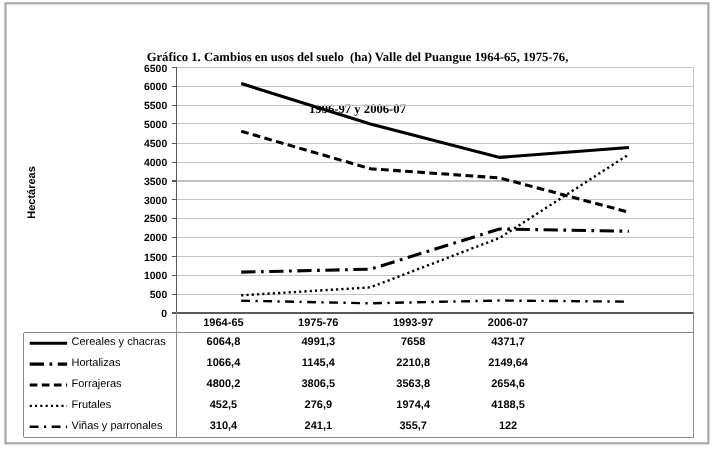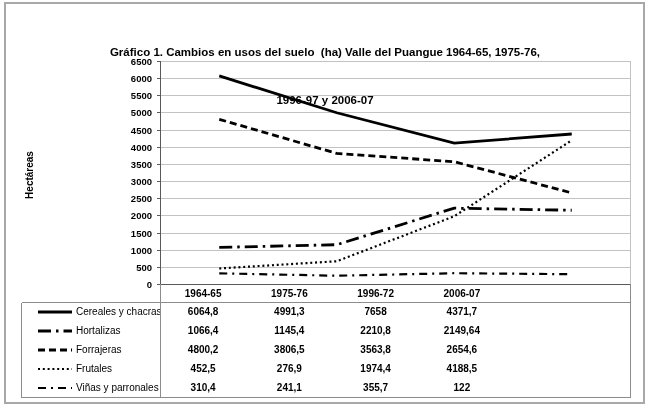--- a/index.html
+++ b/index.html
@@ -22,20 +22,21 @@
   }
   .chart-title {
     position: absolute;
     left: 0; right: 0;
     top: 12px;
     text-align: center;
     font-size: 11.5px;
     font-weight: bold;
     line-height: 16px;
     white-space: pre;
+    font-family: Liberation Serif, serif;
   }
   .y-axis-title {
     position: absolute;
     left: 29px; top: 175px;
     transform: translate(-50%, -50%) rotate(-90deg);
     font-size: 10px;
     font-weight: bold;
     white-space: nowrap;
   }
   .chart-svg {
@@ -54,21 +55,21 @@
     display: flex;
     align-items: center;
     justify-content: center;
     font-size: 10px;
     font-weight: bold;
     overflow: hidden;
   }
   .legend-cell {
     justify-content: flex-start;
     font-weight: normal;
-    padding-left: 16px;
+    padding-left: 5px;
     box-sizing: border-box;
   }
   .legend-cell .marker { flex: 0 0 auto; margin-right: 3px; }
   .legend-label { white-space: nowrap; }
 </style>
 </head>
 <body>
 
 <div class="figure">
   <div class="figure-border"></div>
@@ -134,21 +135,21 @@
       <polyline points="219.25,247.41427692307693 336.75,244.70396923076922 454.25,208.15255384615384 571.75,210.2508123076923" fill="none" stroke="#000000" stroke-width="2.8" stroke-dasharray="13 5 2.5 5"></polyline>
       <polyline points="219.25,119.31621538461539 336.75,153.40776923076922 454.25,161.73424615384613 571.75,192.92680000000001" fill="none" stroke="#000000" stroke-width="2.8" stroke-dasharray="7 4"></polyline>
       <polyline points="219.25,268.47576923076923 336.75,261.2505692307692 454.25,216.2628923076923 571.75,140.3022307692308" fill="none" stroke="#000000" stroke-width="2.2" stroke-dasharray="2 2.8"></polyline>
       <polyline points="219.25,273.35089230769233 336.75,275.7284153846154 454.25,273.2068 571.75,274.2223076923077" fill="none" stroke="#000000" stroke-width="2.2" stroke-dasharray="8 5 2 5"></polyline>
     </svg>
 
   <div class="data-table" id="data-table">
       <div class="cell"></div>
       <div class="cell">1964-65</div>
       <div class="cell">1975-76</div>
-      <div class="cell">1996-72</div>
+      <div class="cell">1993-97</div>
       <div class="cell">2006-07</div>
       <div class="cell legend-cell">
         <svg width="36" height="10" class="marker">
           <line x1="1" y1="5" x2="35" y2="5" stroke="#000000" stroke-width="2.8"></line>
         </svg>
         <span class="legend-label">Cereales y chacras</span>
       </div>
       <div class="cell">6064,8</div>
       <div class="cell">4991,3</div>
       <div class="cell">7658</div>

